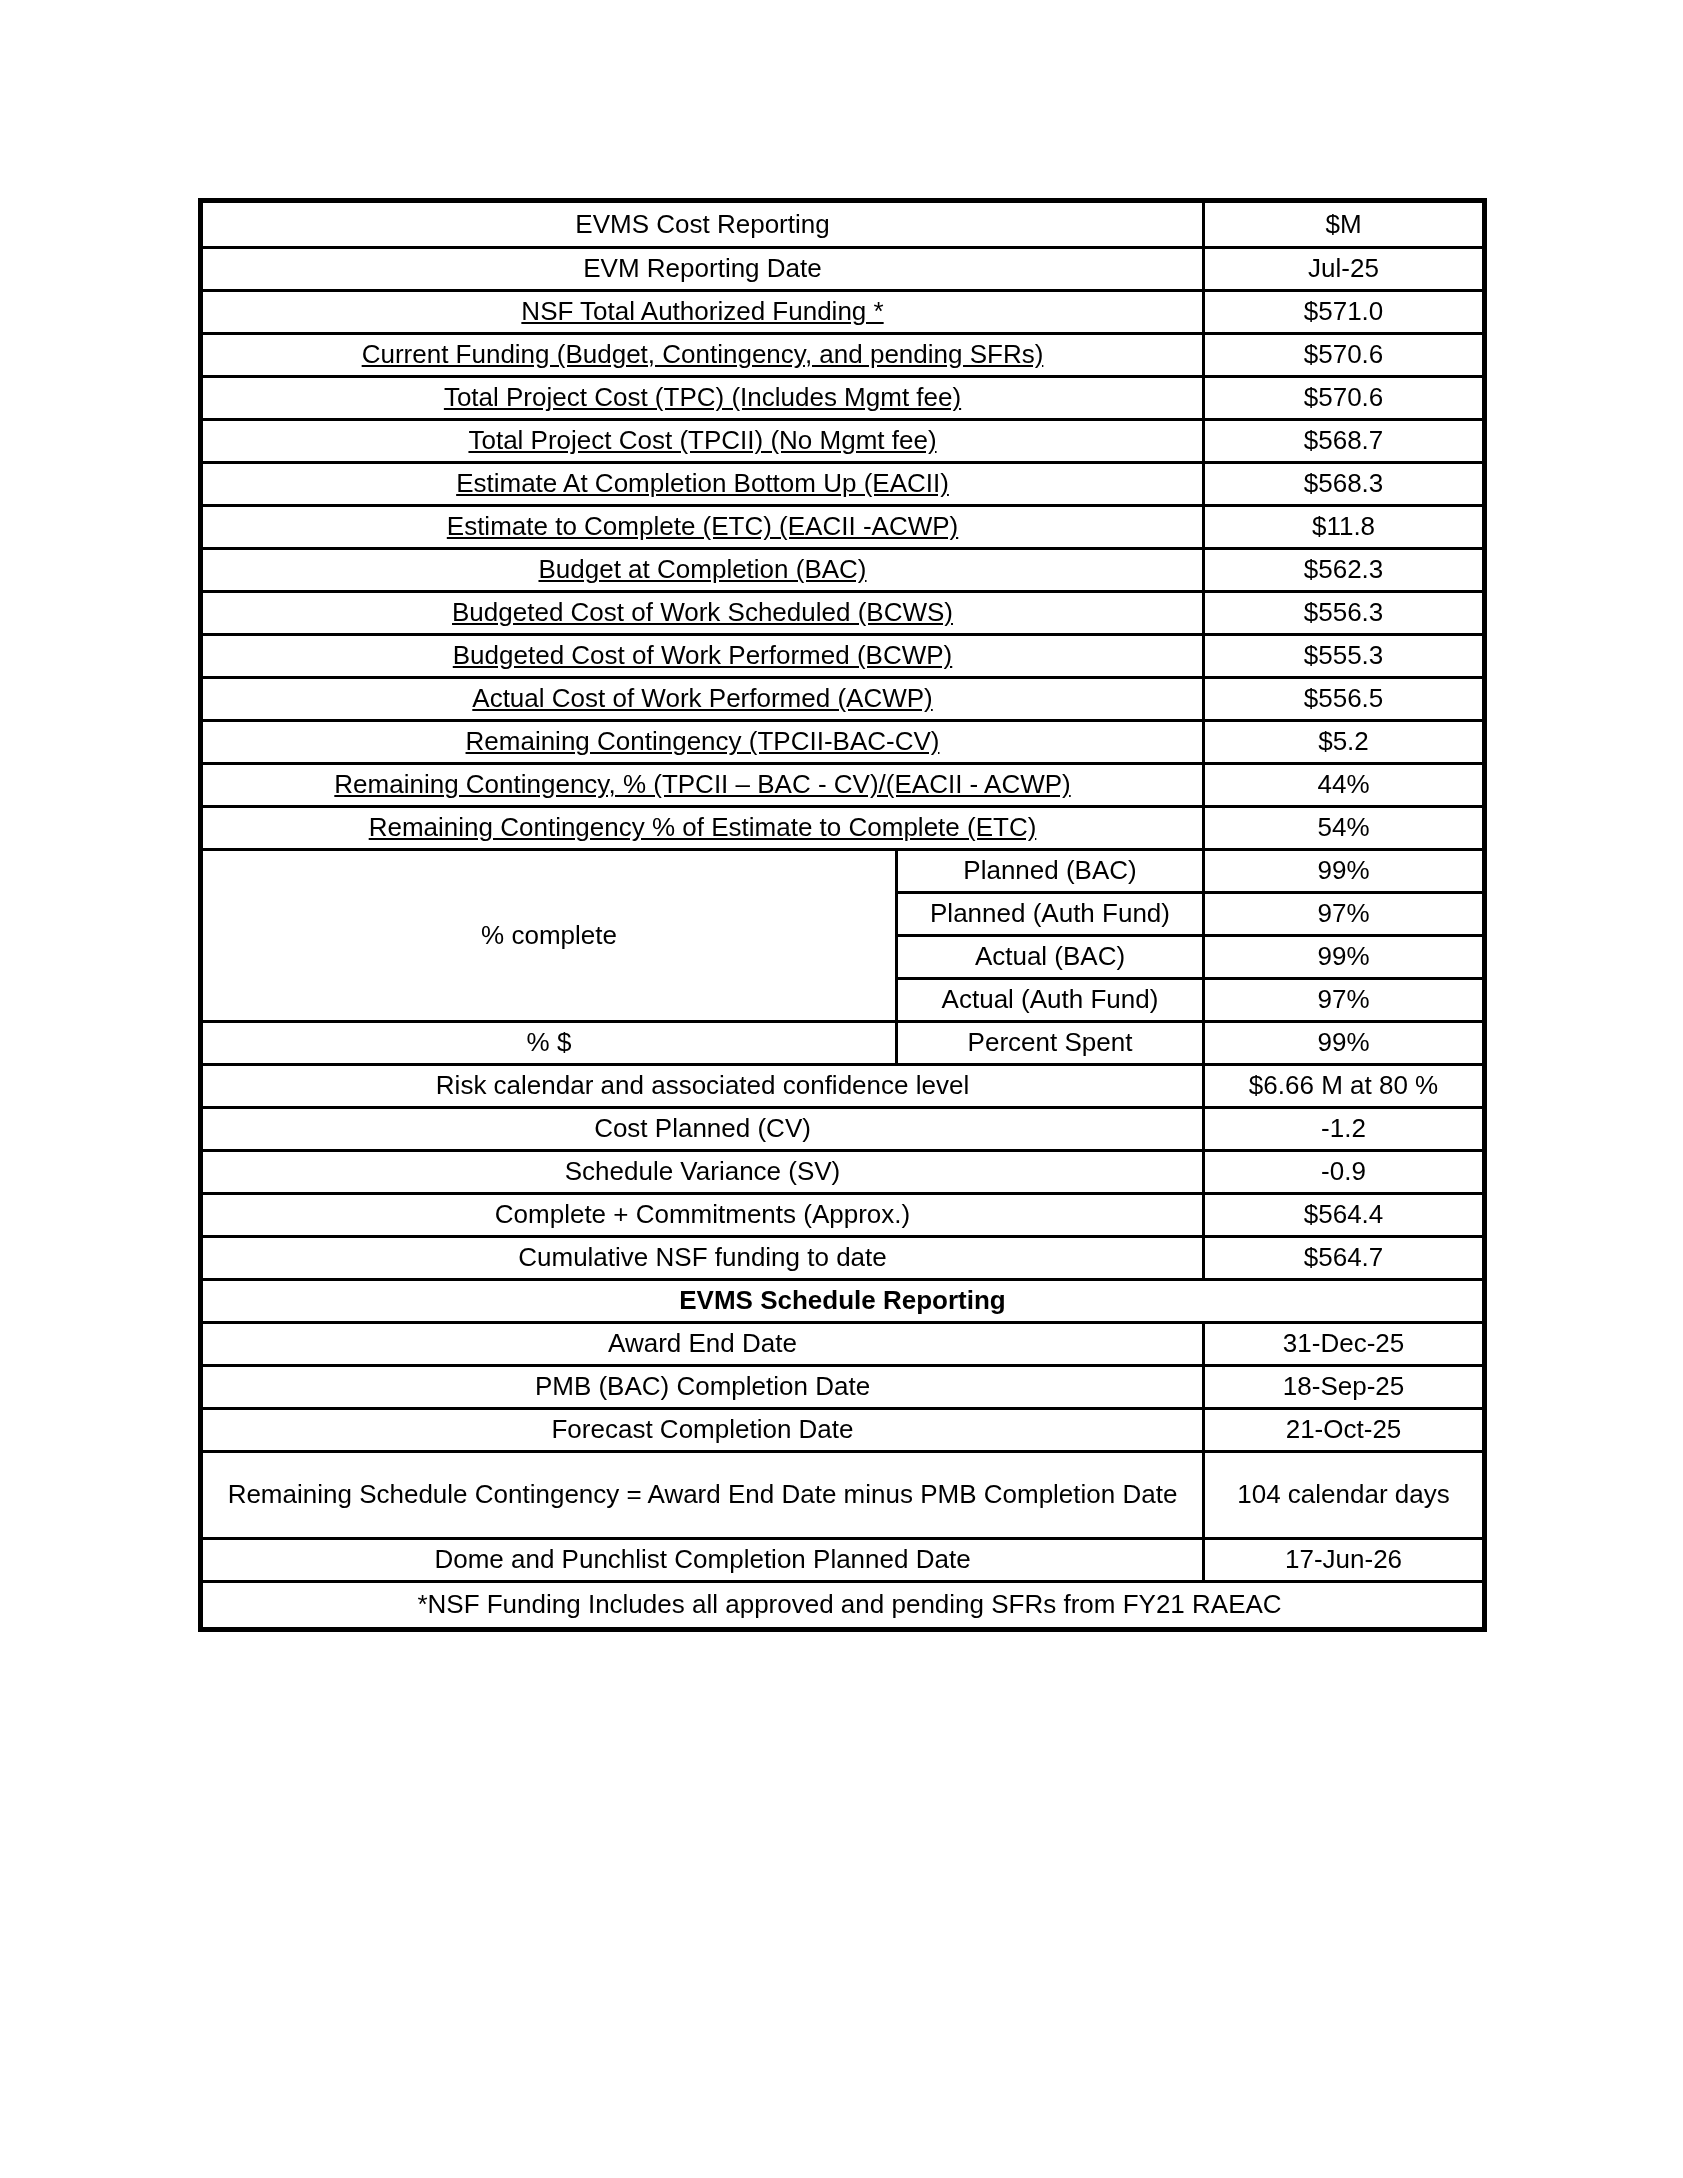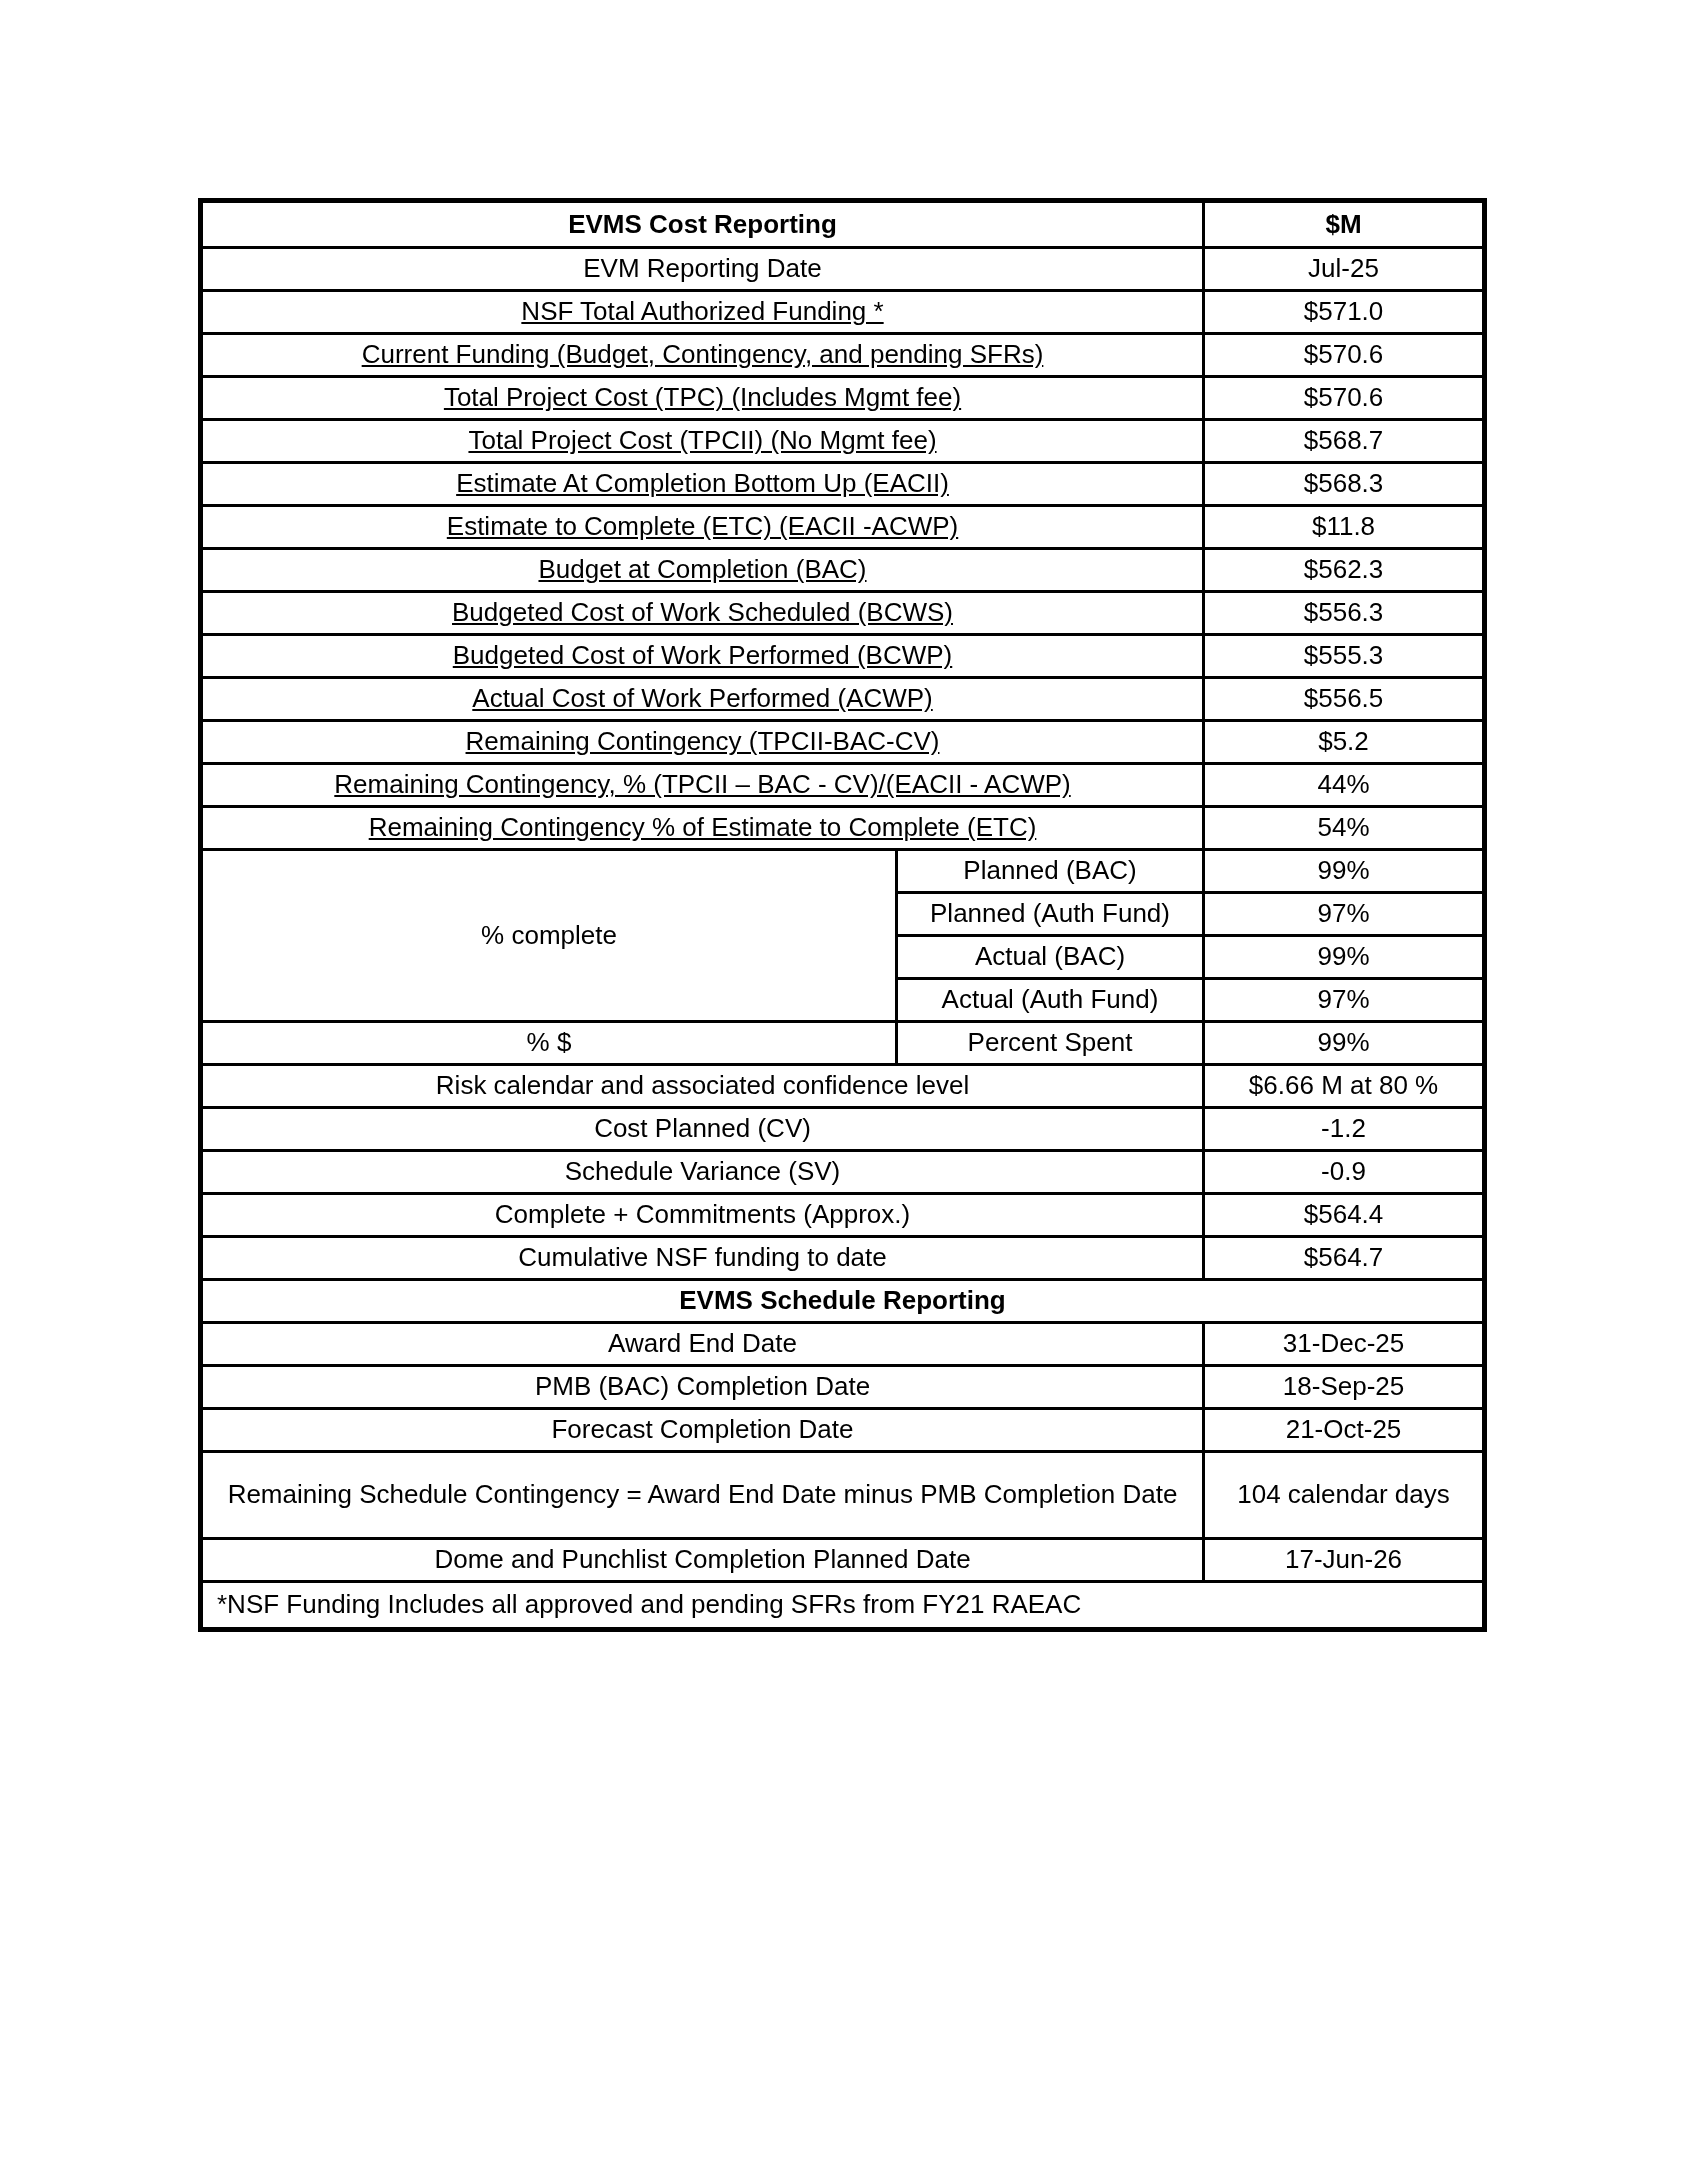--- a/index.html
+++ b/index.html
@@ -26,30 +26,30 @@
   }
   table.report-table td {
     border: 3px solid #000000;
     height: 40px;
     padding: 0;
     vertical-align: middle;
     text-align: center;
     line-height: 1.12;
     overflow: hidden;
   }
-  tr.hdr td { height: 43px; font-weight: bold; }
+  tr.hdr td { height: 43px; font-weight: normal; }
   td.lab { text-align: left; padding-left: 13px; }
   td.ind { padding-left: 31px; text-decoration: underline; }
   td.pct-merged { vertical-align: top; padding-top: 7px; }
   td.risk-label { padding-right: 310px; }
   tr.tall td { height: 84px; }
   td.wrap-pad { padding-left: 54px; padding-right: 54px; }
   td.top-val { vertical-align: top; padding-top: 7px; }
   tr.section td { height: 40px; font-weight: bold; }
-  tr.foot td { height: 44px; text-align: left; padding-left: 14px; }
+  tr.foot td { height: 44px; text-align: center; padding-left: 14px; }
 </style>
 </head>
 <body>
 
 <div>
   <table class="report-table">
     <colgroup>
       <col style="width:696px">
       <col style="width:307px">
       <col style="width:281px">

